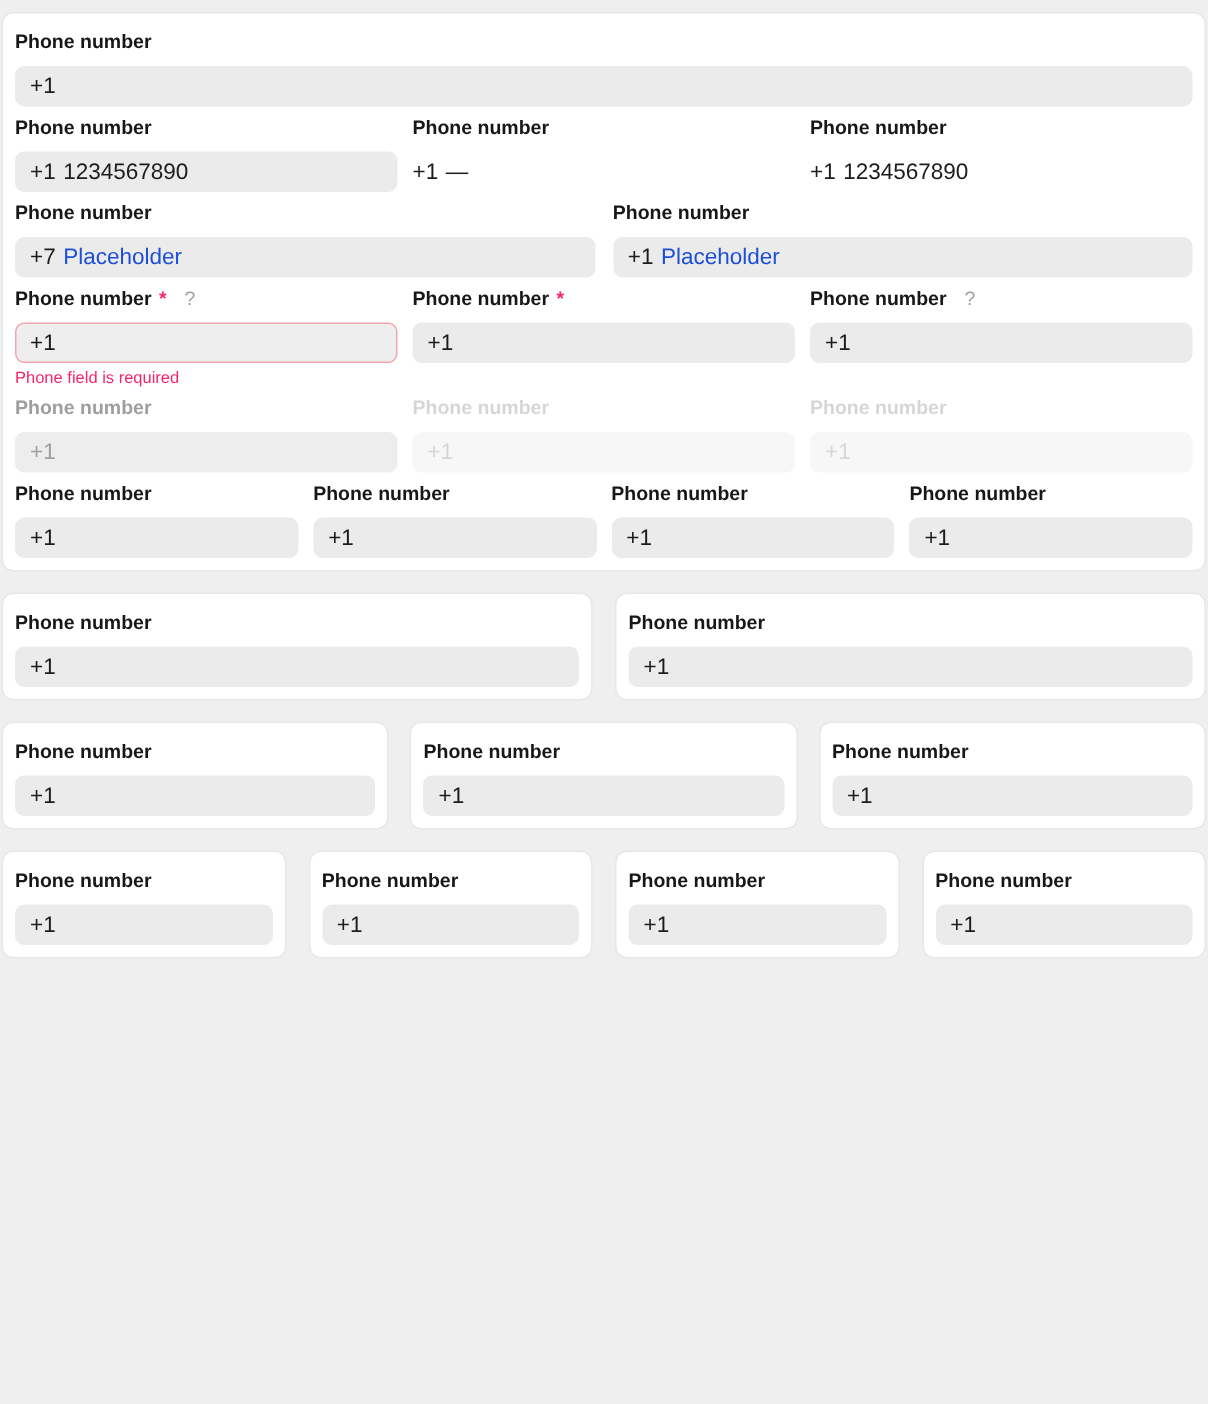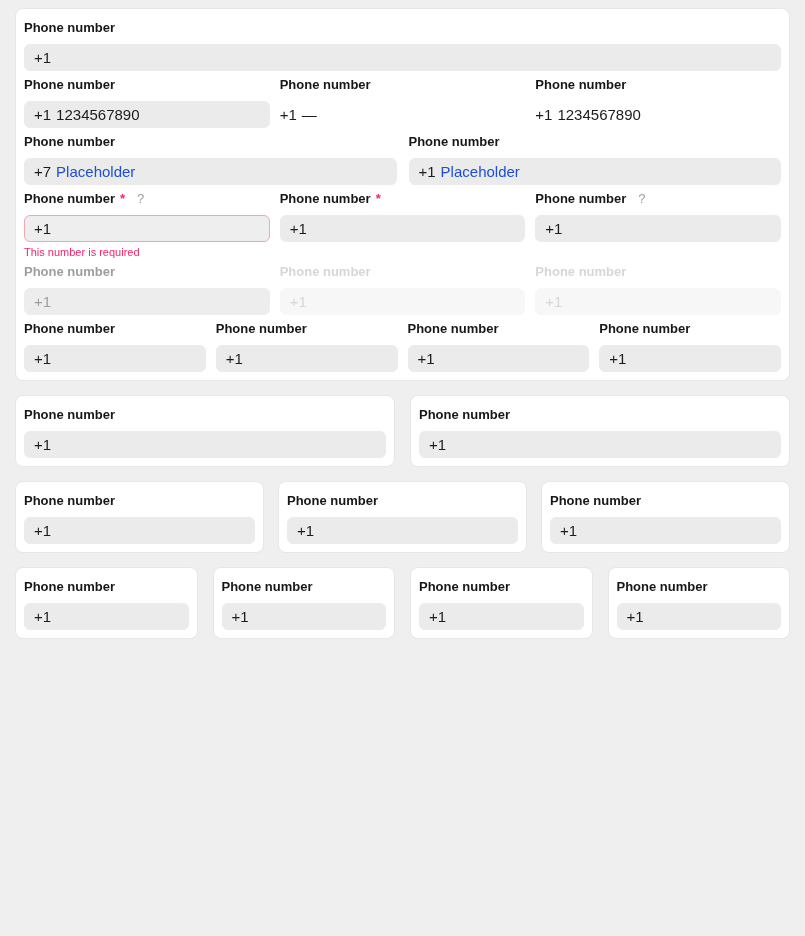--- a/index.html
+++ b/index.html
@@ -2,21 +2,21 @@
 <html><head>
 <meta charset="utf-8">
 <style>
   html,body{margin:0;padding:0;}
   body{
     width:805px;height:936px;
     background:#efefef;
     font-family:"Liberation Sans", sans-serif;
     -webkit-font-smoothing:antialiased;
   }
-  .wrap{padding:8px 15px;display:flex;flex-direction:column;gap:14px;box-sizing:border-box;}
+  .wrap{padding:8px 1px;display:flex;flex-direction:column;gap:14px;box-sizing:border-box;}
   .card{
     background:#ffffff;
     border:1px solid #e7e7e7;
     border-radius:8px;
     padding:8px;
     box-sizing:border-box;
   }
   .vstack{display:flex;flex-direction:column;gap:3px;}
   .row{display:grid;gap:10px;}
   .cols1{grid-template-columns:1fr;}
@@ -123,21 +123,21 @@
     <div class="row cols3">
       <div class="field">
         <div class="flabel">
           <span>Phone number</span>
           <span class="req">*</span>
           <span class="help">?</span>
         </div>
         <div class="input error">
           <span>+1</span>
         </div>
-        <div class="errmsg">This number is required</div>
+        <div class="errmsg">Phone field is required</div>
       </div>
       <div class="field">
         <div class="flabel">
           <span>Phone number</span>
           <span class="req">*</span>
         </div>
         <div class="input">
           <span>+1</span>
         </div>
       </div>

